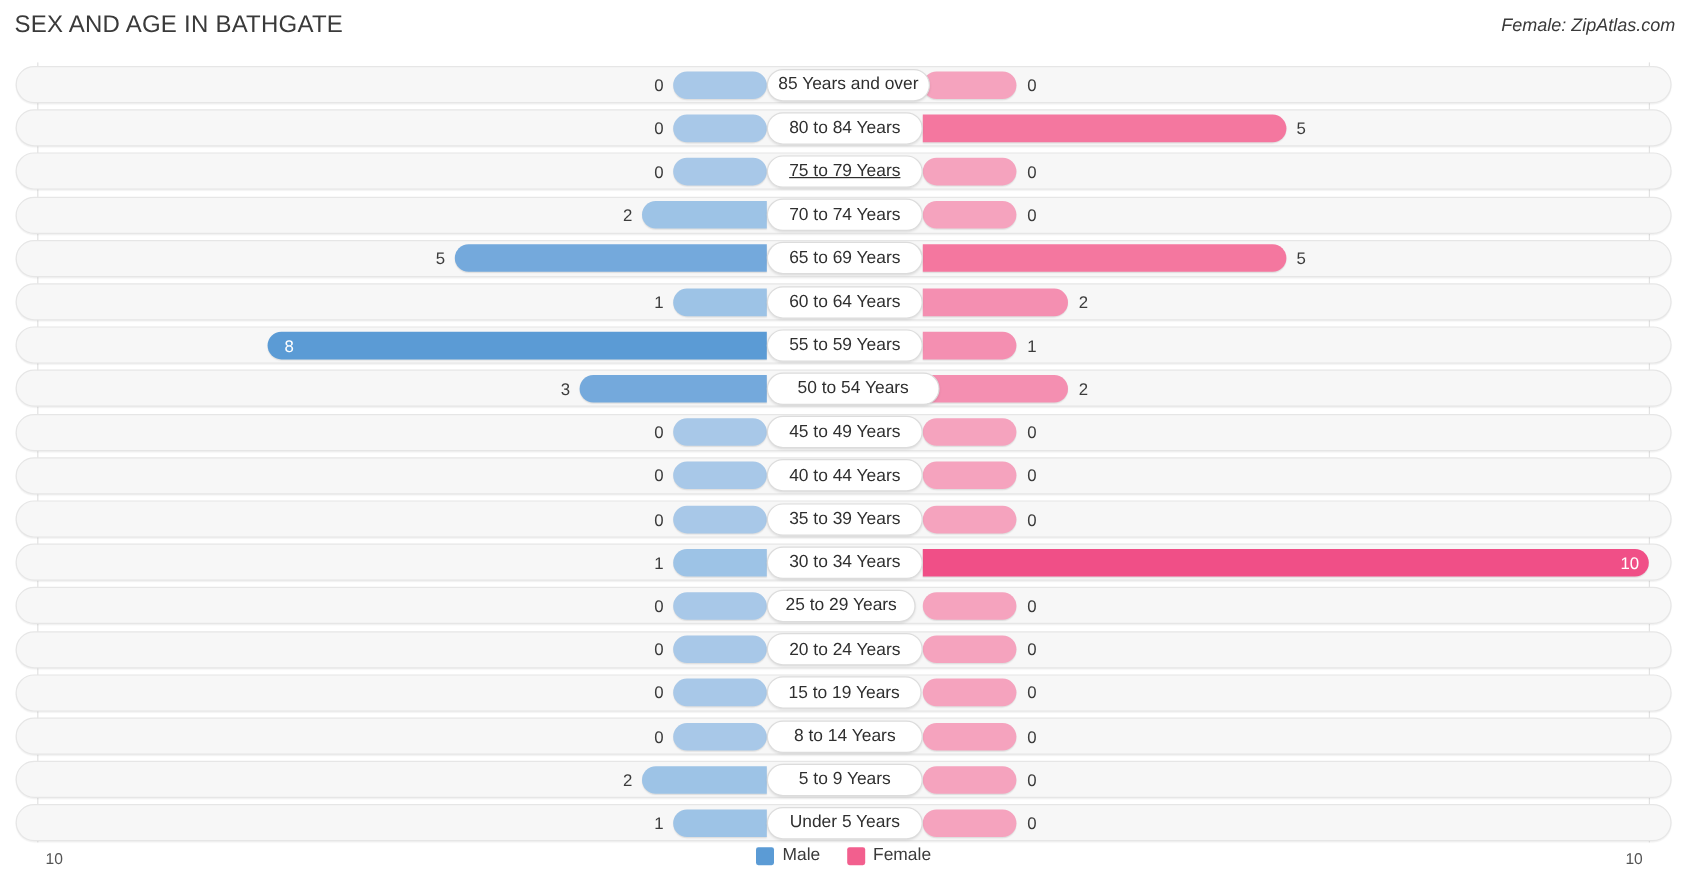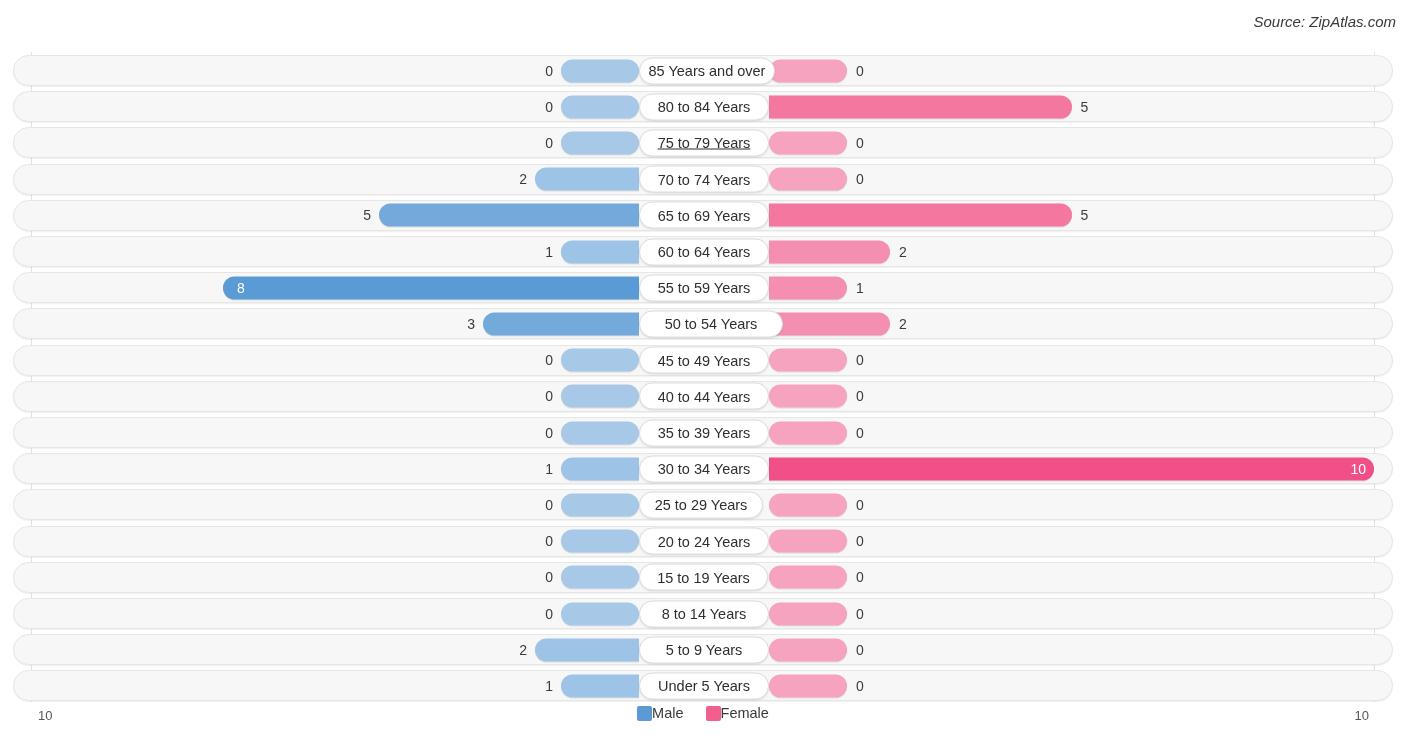--- a/index.html
+++ b/index.html
@@ -83,30 +83,31 @@
     position: absolute; top: 708px;
     font-size: 13px; color: #555;
   }
   .axis-tick.left  { left: 38px; }
   .axis-tick.right { right: 37px; }
 
   .legend {
     position: absolute; top: 705px; left: 0; width: 1406px;
     display: flex; justify-content: center; align-items: center; gap: 22px;
   }
-  .legend-item { display: flex; align-items: center; }
+  .legend-item { display: flex; align-items: center; gap: 7px; }
   .legend-sw { width: 15px; height: 15px; border-radius: 2px; }
   .legend-lb { font-size: 14.5px; color: #3a3a3a; }
 </style>
 </head>
 <body>
 
 <div class="page">
 
-  <div class="hdr-source">Source: ZipAtlas.com</div>
+  <div class="hdr-title">SEX AND AGE IN BATHGATE</div>
+  <div class="hdr-source">Female: ZipAtlas.com</div>
 
   <div class="plot" id="plot">
     <div class="axis-line left"></div>
     <div class="axis-line right"></div>
   <div class="row" style="top: 3px;">
         <div class="row-inner">
           <div class="bar male stub" style="left: 547px; width: 78px; background: rgb(168, 200, 232);"></div>
           <div class="val left" style="left: 499px; width: 40px;">0</div>
           <div class="bar female stub" style="left: 755px; width: 78px; background: rgb(245, 163, 190);"></div>
           <div class="val right" style="left: 842px;">0</div>

